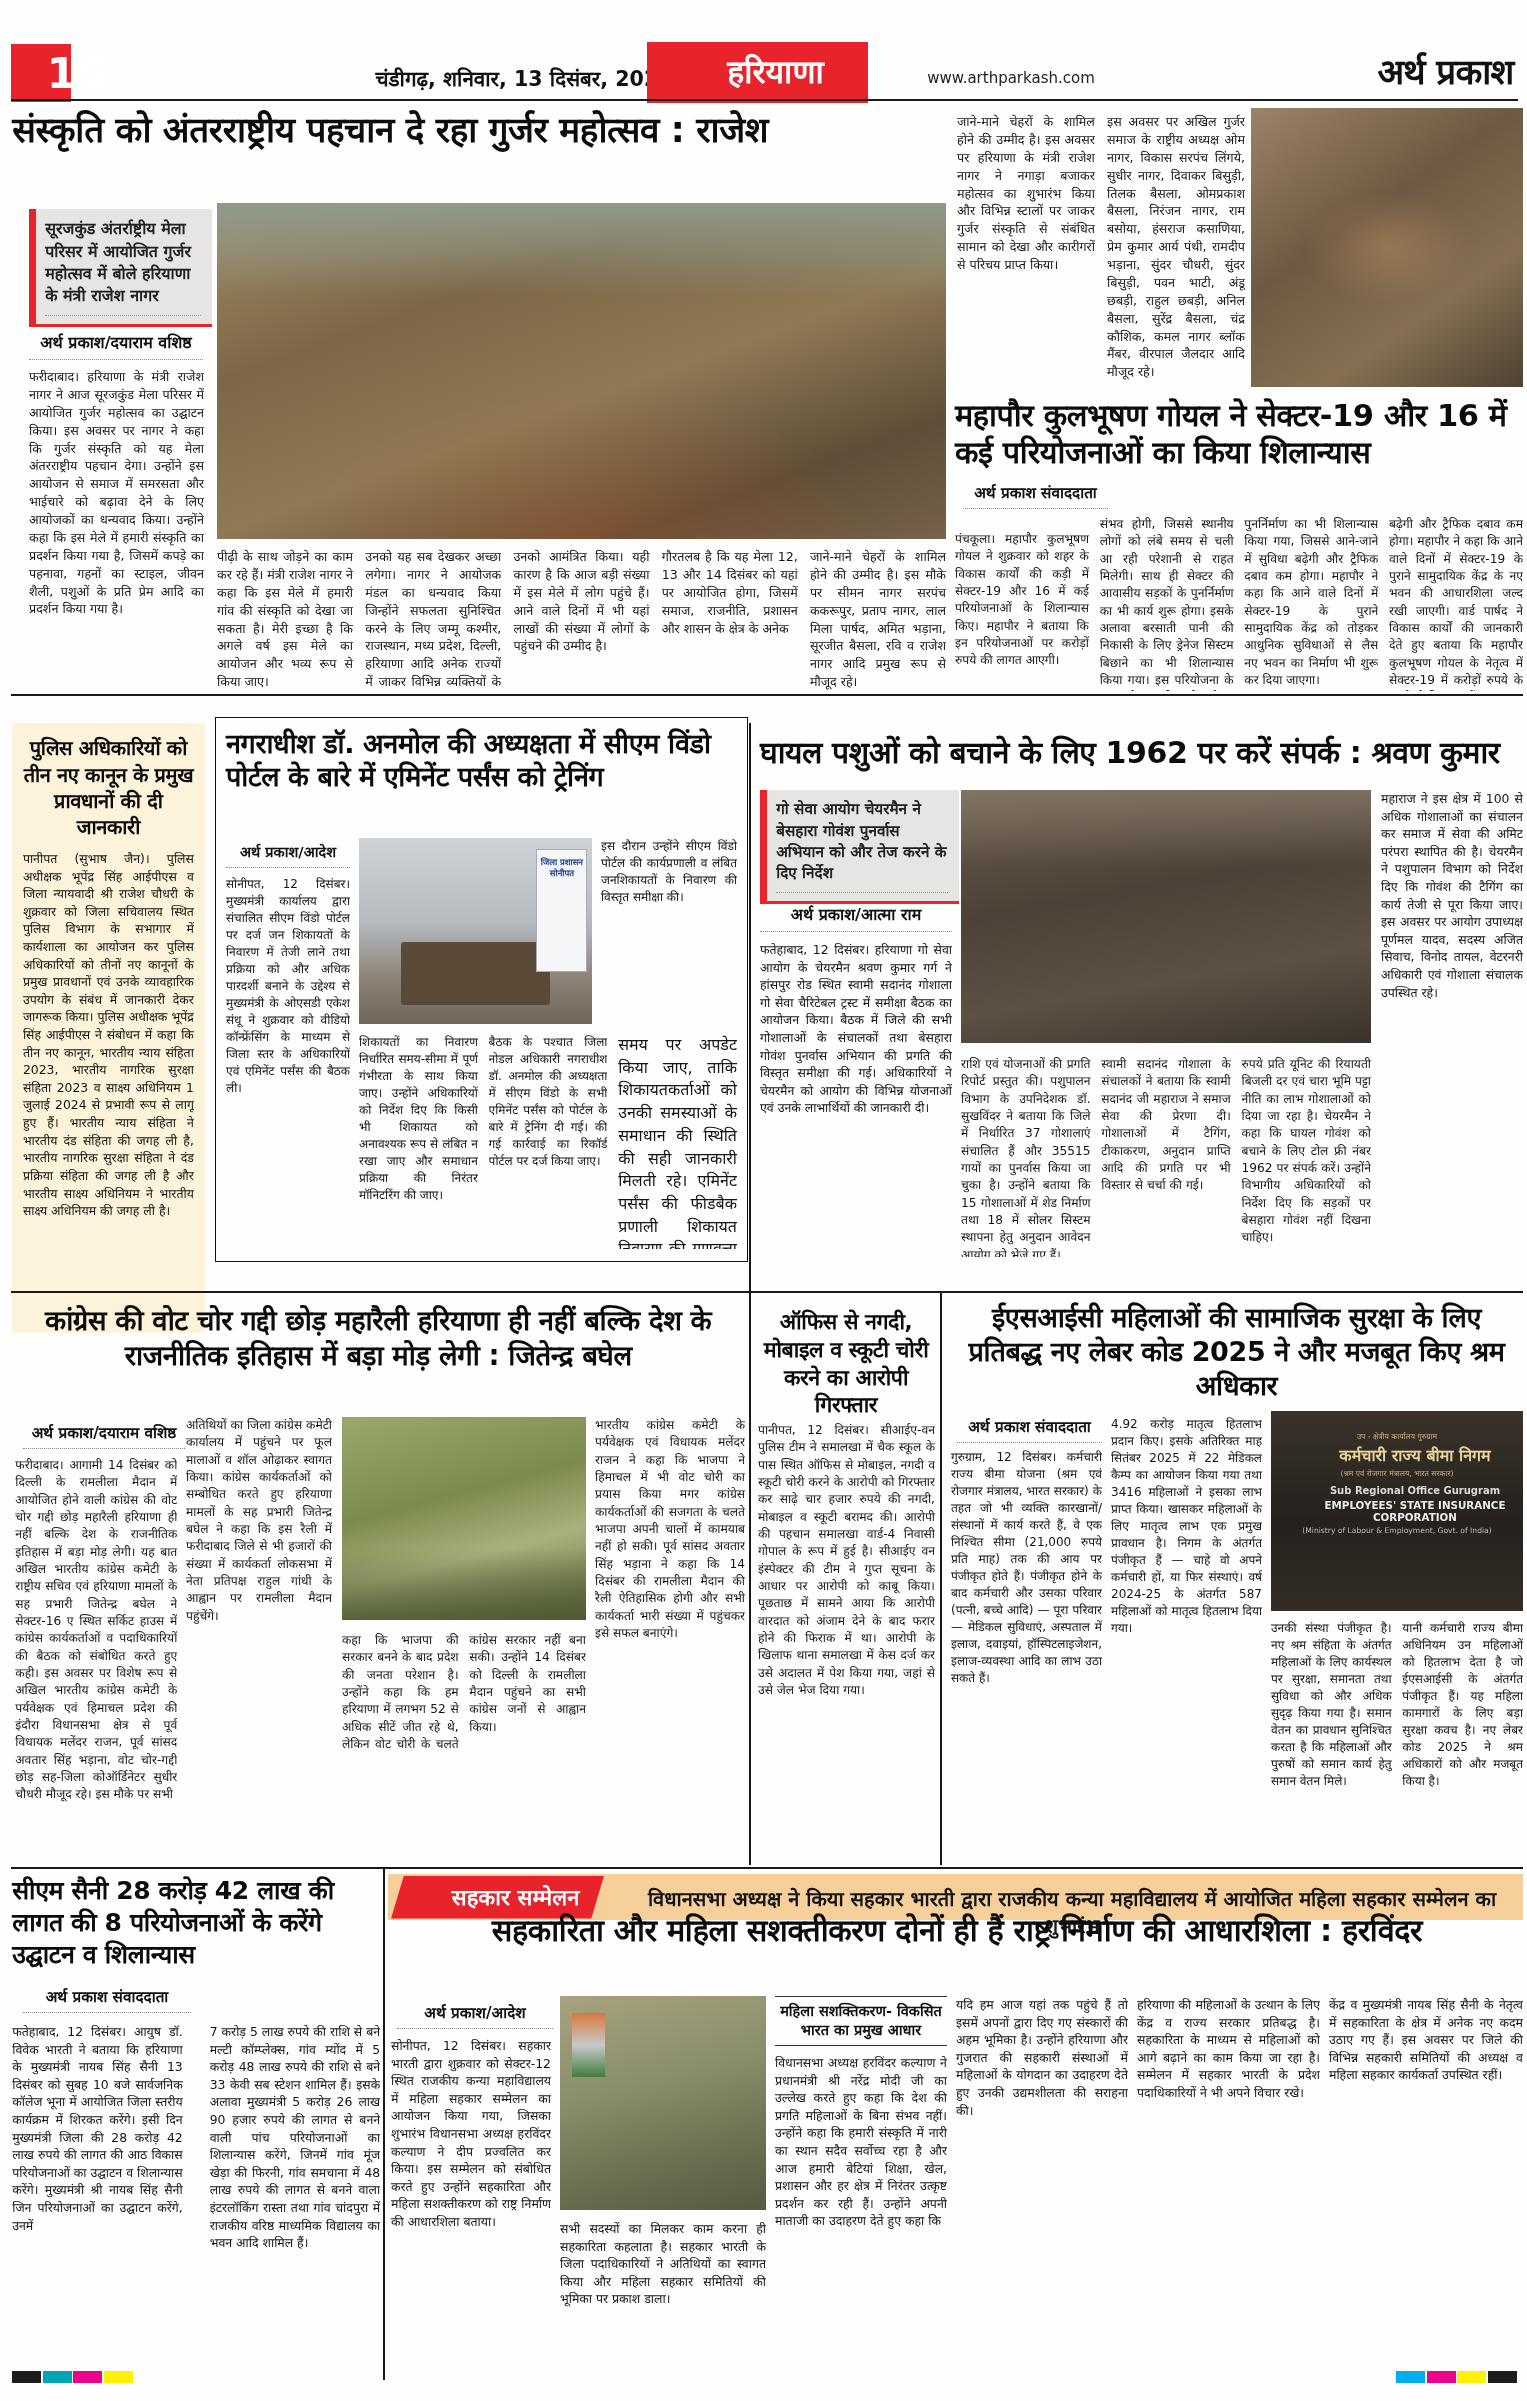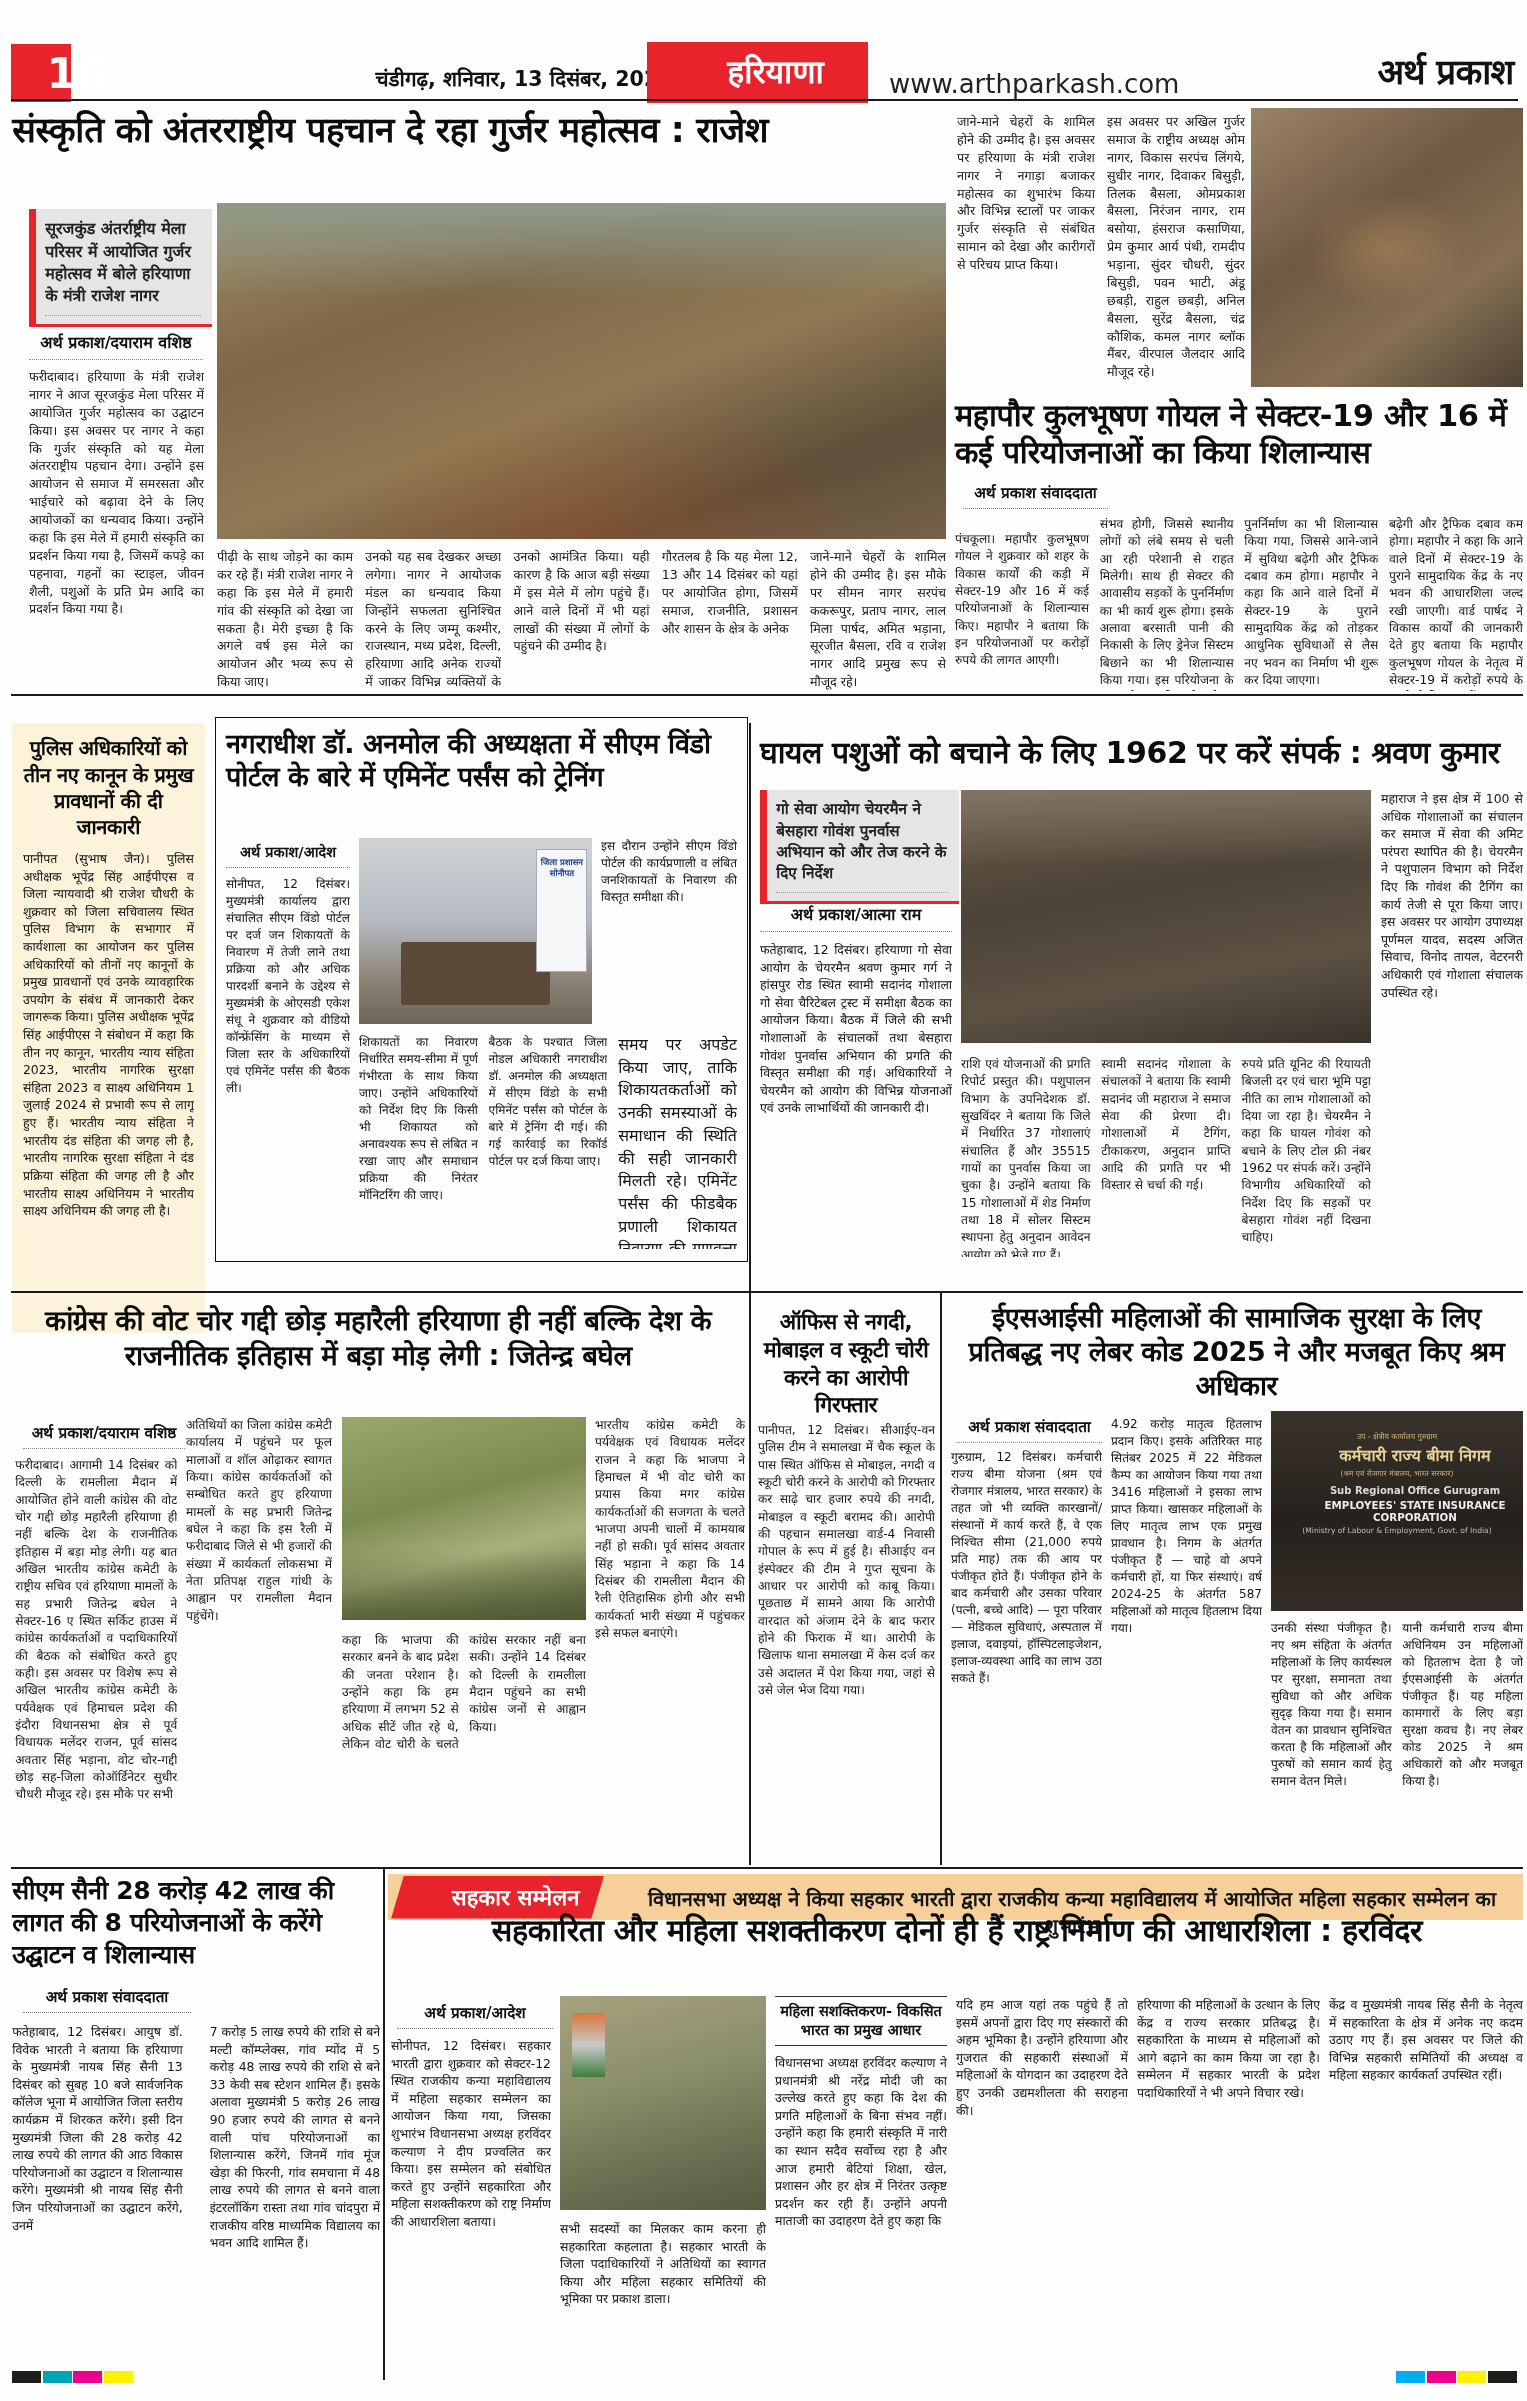--- a/index.html
+++ b/index.html
@@ -24,21 +24,21 @@
 
 <div id="page">
 
   <div class="abs redbox ctr" style="left:10.7px;top:44px;width:60px;height:58px;">
     <span class="b" style="font-size:43px;line-height:58px;">16</span>
   </div>
   <div class="abs b ctr" style="left:328px;top:64px;width:320px;font-size:20.6px;">चंडीगढ़, शनिवार, 13 दिसंबर, 2025</div>
   <div class="abs redbox ctr" style="left:647px;top:42px;width:221px;height:61px;">
     <span class="b" style="font-size:32px;line-height:61px;">हरियाणा</span>
   </div>
-  <div class="abs ctr" style="left:889px;top:69px;width:244px;font-size:26px;color:#222;">www.arthparkash.com</div>
+  <div class="abs ctr" style="left:889px;top:69px;width:244px;font-size:15px;color:#222;">www.arthparkash.com</div>
   <div class="abs b ctr" style="left:1297px;top:47px;width:225px;font-size:35px;letter-spacing:-0.8px;">अर्थ प्रकाश</div>
   <div class="abs rule" style="left:10.7px;top:99px;width:1507px;height:2.3px;"></div>
 
   <div class="abs headline" style="left:12.2px;top:111px;width:954px;font-size:35px;line-height:1.1;">संस्कृति को अंतरराष्ट्रीय पहचान दे रहा गुर्जर महोत्सव : राजेश</div>
   <div class="abs introbox" style="left:29px;top:209px;width:156px;">
     <div class="t">सूरजकुंड अंतर्राष्ट्रीय मेला परिसर में आयोजित गुर्जर महोत्सव में बोले हरियाणा के मंत्री राजेश नागर</div>
   </div>
   <div class="abs byline" style="left:29px;top:331px;width:174px;font-size:16px;">अर्थ प्रकाश/दयाराम वशिष्ठ</div>
   <div class="abs body" style="left:29px;top:368px;width:175px;height:322px;">फरीदाबाद। हरियाणा के मंत्री राजेश नागर ने आज सूरजकुंड मेला परिसर में आयोजित गुर्जर महोत्सव का उद्घाटन किया। इस अवसर पर नागर ने कहा कि गुर्जर संस्कृति को यह मेला अंतरराष्ट्रीय पहचान देगा। उन्होंने इस आयोजन से समाज में समरसता और भाईचारे को बढ़ावा देने के लिए आयोजकों का धन्यवाद किया। उन्होंने कहा कि इस मेले में हमारी संस्कृति का प्रदर्शन किया गया है, जिसमें कपड़े का पहनावा, गहनों का स्टाइल, जीवन शैली, पशुओं के प्रति प्रेम आदि का प्रदर्शन किया गया है।</div>
   <div class="abs photo" style="left:217px;top:203px;width:729px;height:336px;background:linear-gradient(160deg,#a08a63 0%,#7d6747 30%,#8f7a55 55%,#5f4e38 80%,#77624a 100%);">

